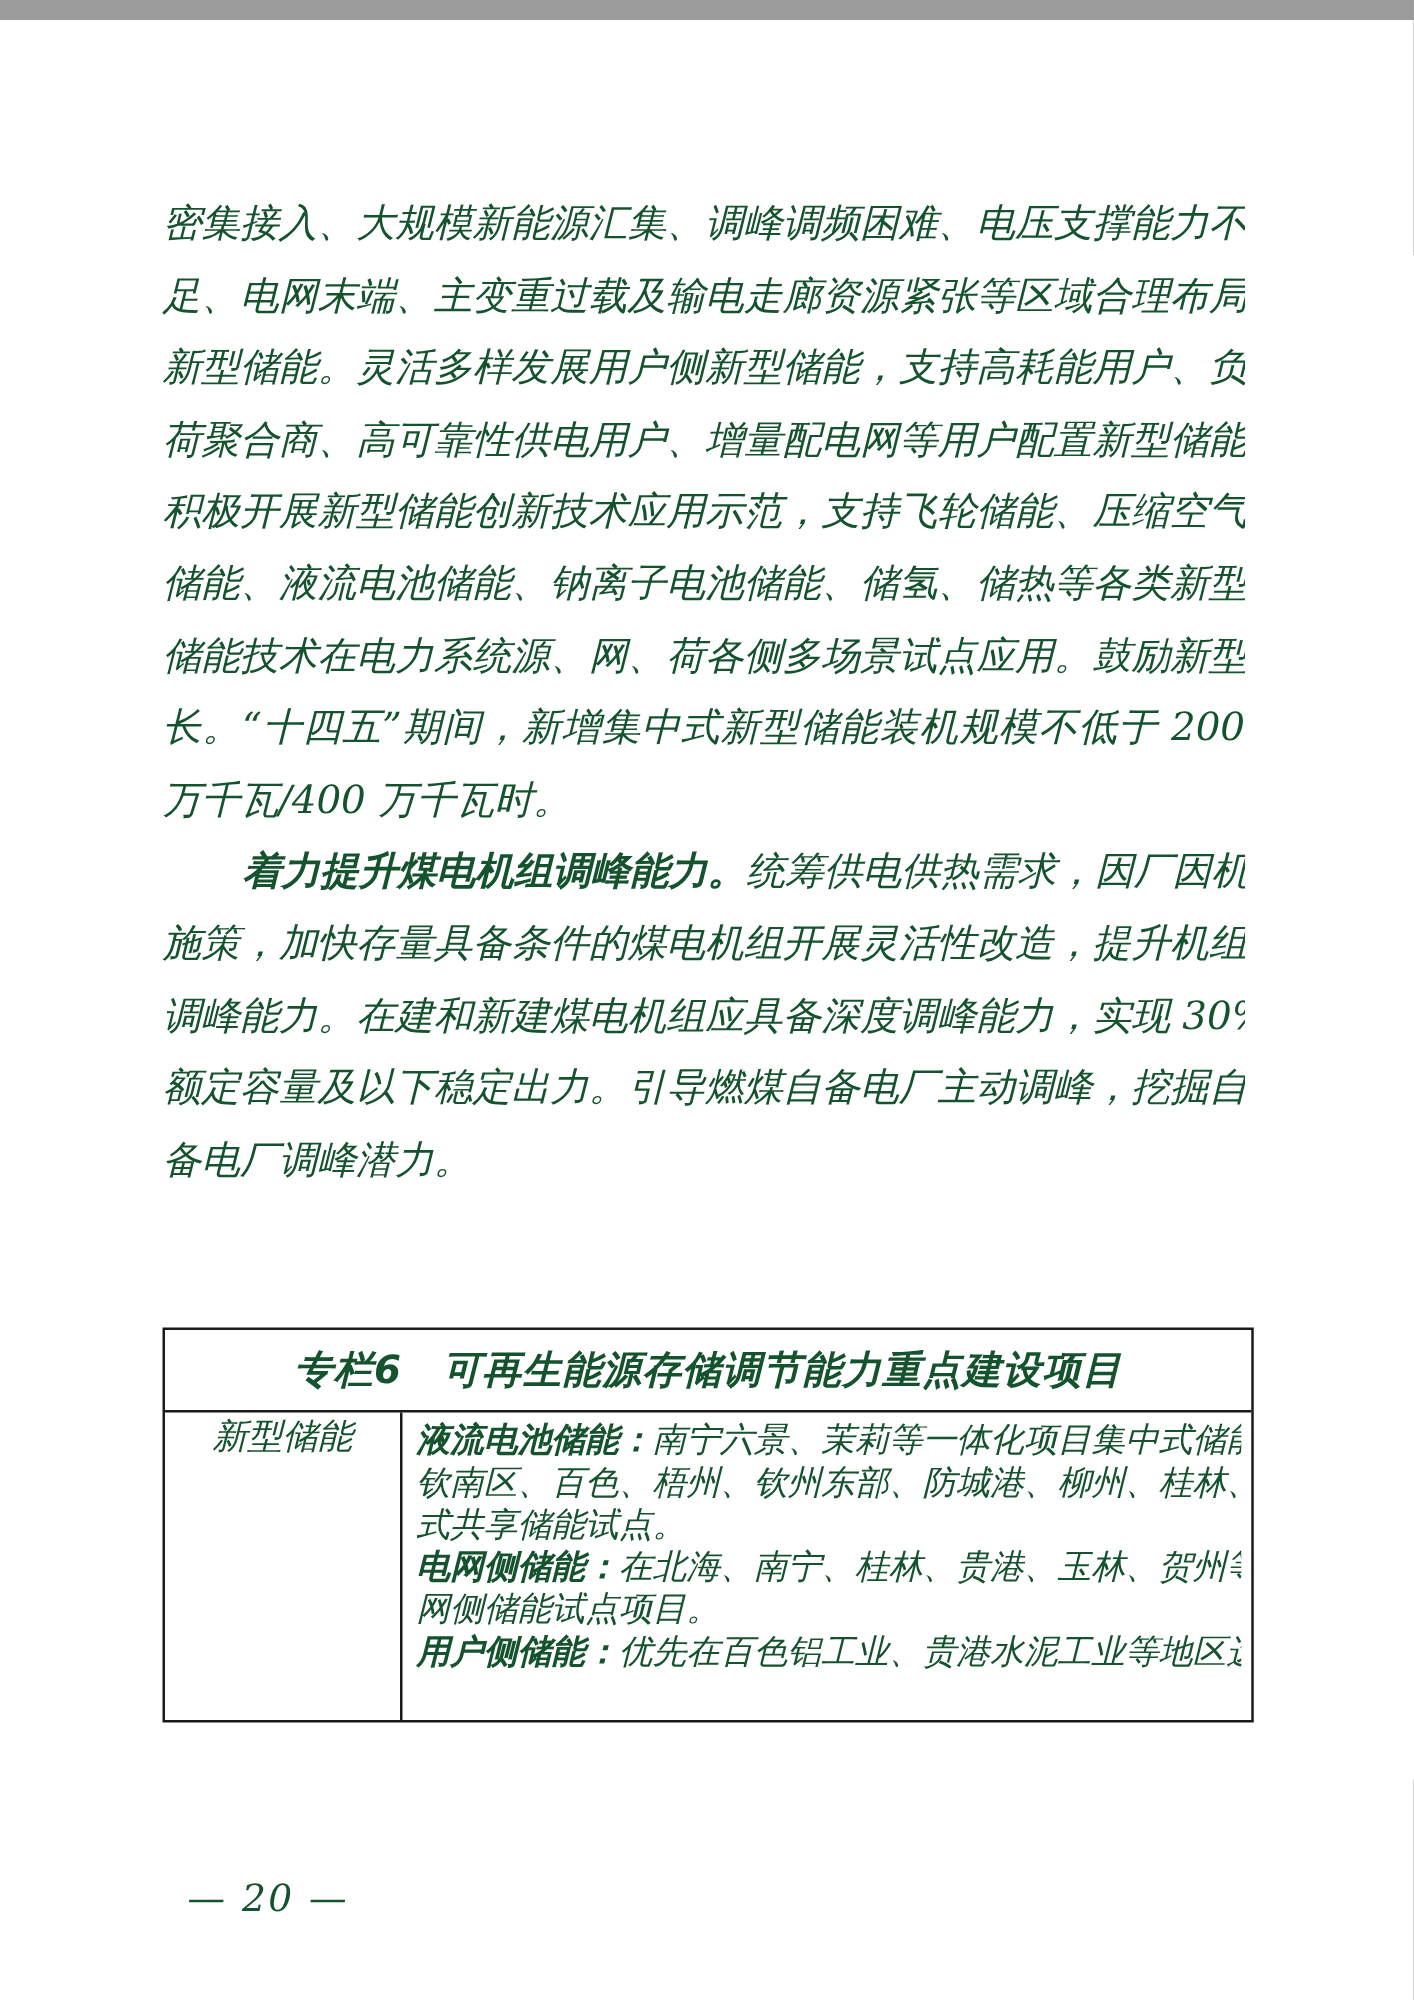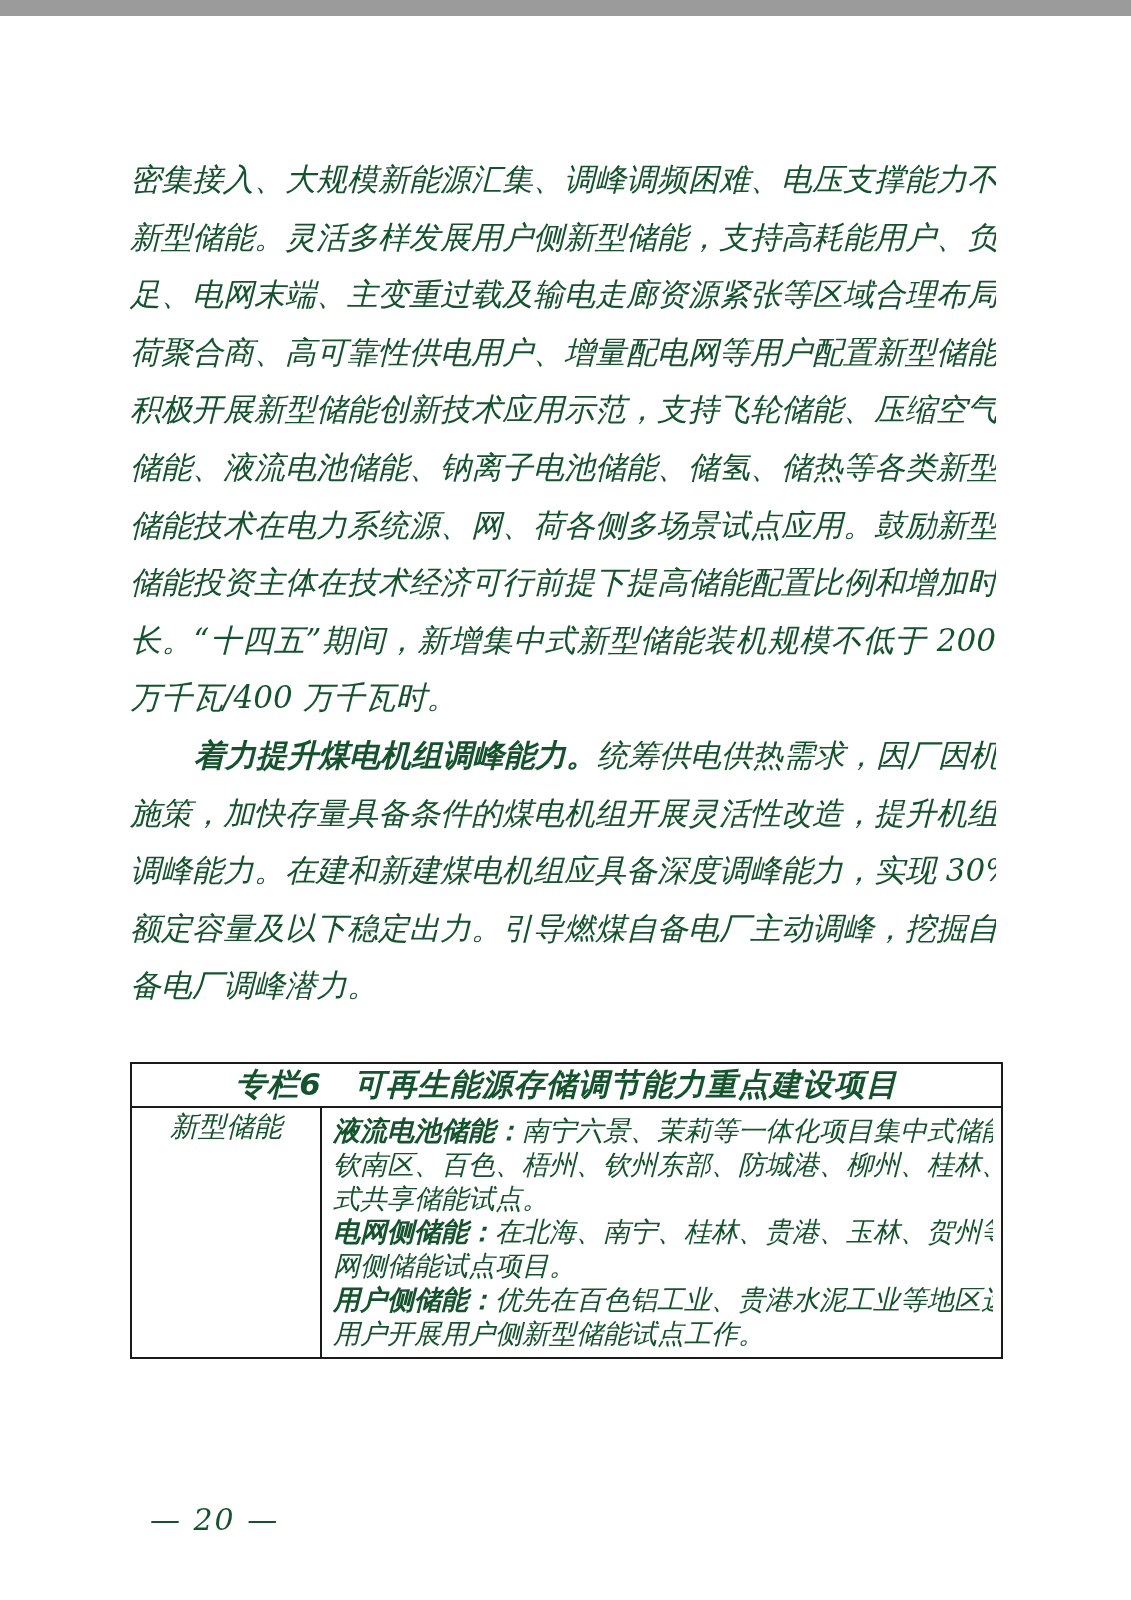--- a/index.html
+++ b/index.html
@@ -48,21 +48,21 @@
   
   .panel {
     position: absolute;
     left: 130px;
     top: 1046px;
     width: 873px;
     box-sizing: border-box;
     border: 2px solid #1a1a1a;
   }
   .panel-header {
-    height: 44px;
+    height: 66px;
     box-sizing: border-box;
     border-bottom: 2px solid #1a1a1a;
     display: flex;
     align-items: center;
     justify-content: center;
     font-family: "DejaVu Sans", "Liberation Sans", sans-serif;
     font-weight: 700;
     font-size: 31px;
     letter-spacing: 1px;
   }
@@ -112,27 +112,26 @@
   }
 </style>
 </head>
 <body>
 
 <div class="page">
 
   <div class="body-text">
 
     <div class="line"><span>密集接入、大规模新能源汇集、调峰调频困难、电压支撑能力不</span></div>
+    <div class="line"><span>足、电网末端、主变重过载及输电走廊资源紧张等区域合理布局</span></div>
     <div class="line"><span>新型储能。灵活多样发展用户侧新型储能，支持高耗能用户、负</span></div>
-    <div class="line"><span>足、电网末端、主变重过载及输电走廊资源紧张等区域合理布局</span></div>
     <div class="line"><span>荷聚合商、高可靠性供电用户、增量配电网等用户配置新型储能。</span></div>
     <div class="line"><span>积极开展新型储能创新技术应用示范，支持飞轮储能、压缩空气</span></div>
     <div class="line"><span>储能、液流电池储能、钠离子电池储能、储氢、储热等各类新型</span></div>
     <div class="line"><span>储能技术在电力系统源、网、荷各侧多场景试点应用。鼓励新型</span></div>
-    <div class="line"><span>储能投资主体在技术经济可行前提下提高储能配置比例和增加时</span></div>
     <div class="line"><span>长。“十四五”期间，新增集中式新型储能装机规模不低于 200</span></div>
     <div class="line short"><span>万千瓦/400 万千瓦时。</span></div>
 
     <div class="line indent"><span class="lead-bold-serif">着力提升煤电机组调峰能力。</span><span>统筹供电供热需求，因厂因机</span></div>
     <div class="line"><span>施策，加快存量具备条件的煤电机组开展灵活性改造，提升机组</span></div>
     <div class="line"><span>调峰能力。在建和新建煤电机组应具备深度调峰能力，实现 30%</span></div>
     <div class="line"><span>额定容量及以下稳定出力。引导燃煤自备电厂主动调峰，挖掘自</span></div>
     <div class="line short"><span>备电厂调峰潜力。</span></div>
   </div>
 
@@ -144,20 +143,19 @@
       <div class="cell-label">
         <span>新型储能</span>
       </div>
       <div class="cell-content">
         <div class="cell-line"><span class="lead-bold-sans">液流电池储能：</span><span>南宁六景、茉莉等一体化项目集中式储能试点；贵港、钦州</span></div>
         <div class="cell-line"><span>钦南区、百色、梧州、钦州东部、防城港、柳州、桂林、南宁等区域集中</span></div>
         <div class="cell-line short"><span>式共享储能试点。</span></div>
         <div class="cell-line"><span class="lead-bold-sans">电网侧储能：</span><span>在北海、南宁、桂林、贵港、玉林、贺州等区域建设一批电</span></div>
         <div class="cell-line short"><span>网侧储能试点项目。</span></div>
         <div class="cell-line"><span class="lead-bold-sans">用户侧储能：</span><span>优先在百色铝工业、贵港水泥工业等地区选择 1-2 家高耗能</span></div>
-        <div class="cell-line short"><span>用户开展用户侧新型储能试点工作。</span></div>
       </div>
     </div>
   </div>
 
   <div class="page-number">— 20 —</div>
 
 </div>
 
 </body></html>

